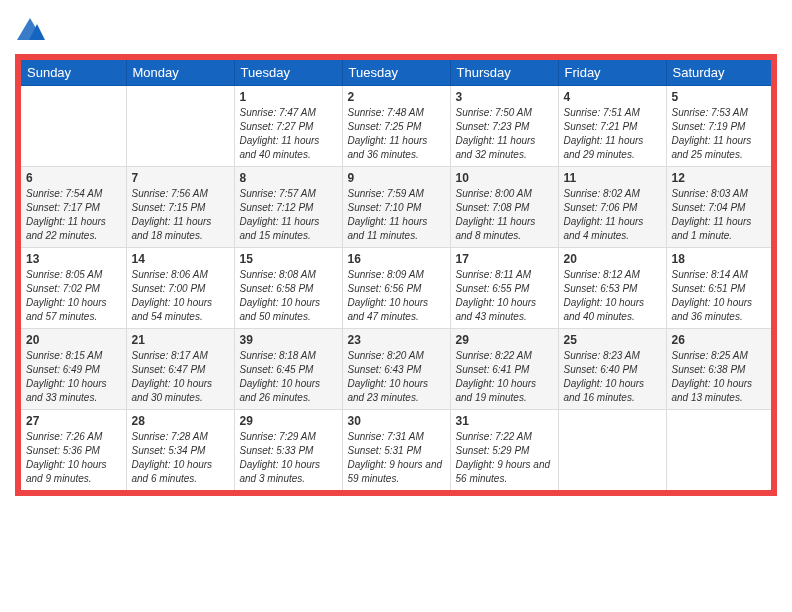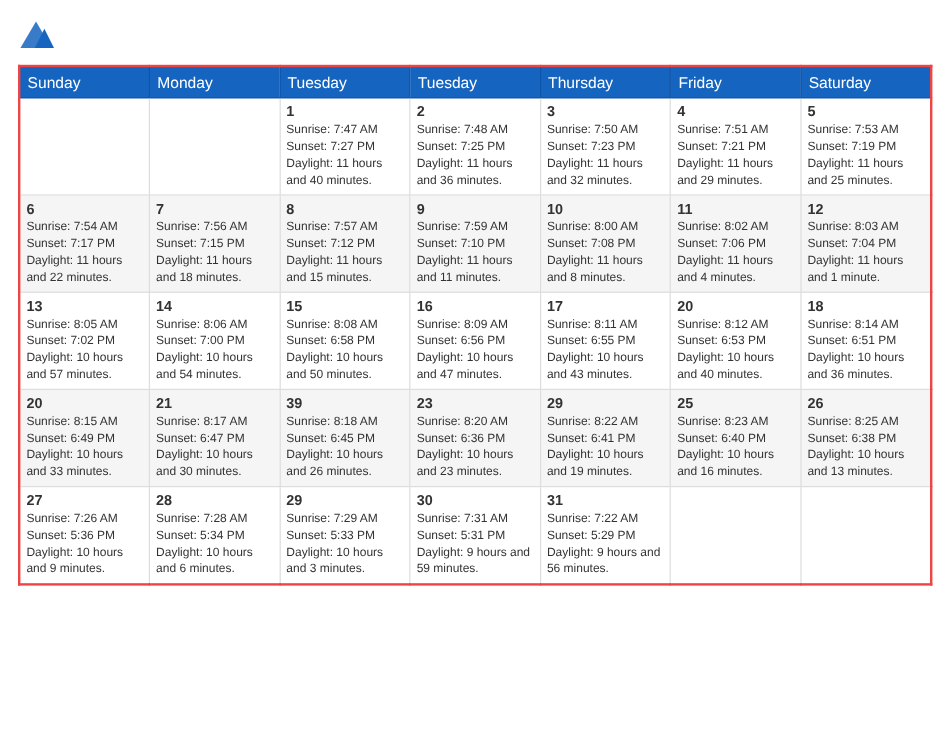--- a/index.html
+++ b/index.html
@@ -48,21 +48,21 @@
       color: #333;
       line-height: 1.1;
     }
     .subtitle {
       font-size: 14px;
       color: #555;
     }
     .calendar {
       width: 100%;
       border-collapse: collapse;
-      border: 2px solid #ef4444;
+      border: 6px solid #ef4444;
     }
     .calendar th {
       background: #1565C0;
       color: #fff;
       text-align: left;
       padding: 5px 6px;
       font-size: 13px;
       font-weight: normal;
       border: 1px solid #1054a8;
     }
@@ -85,20 +85,21 @@
     .day-number {
       font-size: 12px;
       font-weight: bold;
       display: block;
       margin-bottom: 2px;
     }
     .day-info {
       font-size: 10px;
       color: #333;
       line-height: 1.4;
+      font-style: italic;
     }
     .empty-cell {
       background: #f9f9f9;
     }
   </style>
 </head>
 <body>
 
 <div class="page">
   <div class="header">
@@ -268,21 +269,21 @@
           </td>
           <td>
             <span class="day-number">39</span>
             <div class="day-info">Sunrise: 8:18 AM
 Sunset: 6:45 PM
 Daylight: 10 hours and 26 minutes.</div>
           </td>
           <td>
             <span class="day-number">23</span>
             <div class="day-info">Sunrise: 8:20 AM
-Sunset: 6:36 PM
+Sunset: 6:43 PM
 Daylight: 10 hours and 23 minutes.</div>
           </td>
           <td>
             <span class="day-number">29</span>
             <div class="day-info">Sunrise: 8:22 AM
 Sunset: 6:41 PM
 Daylight: 10 hours and 19 minutes.</div>
           </td>
           <td>
             <span class="day-number">25</span>

